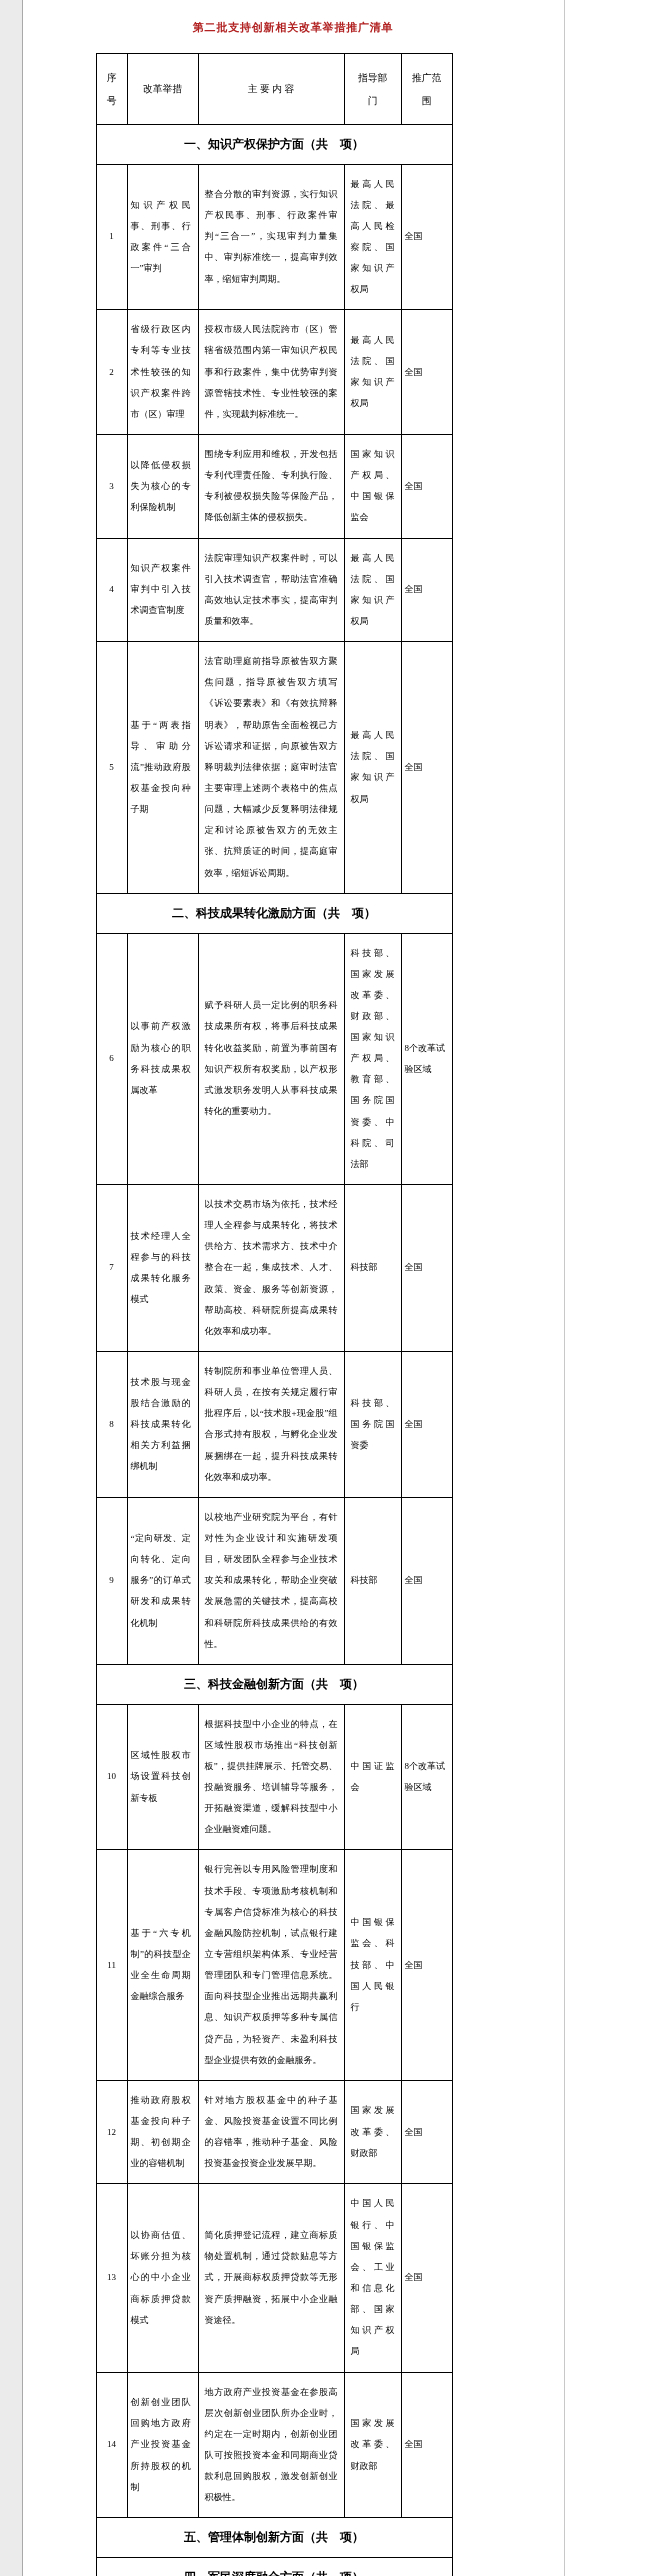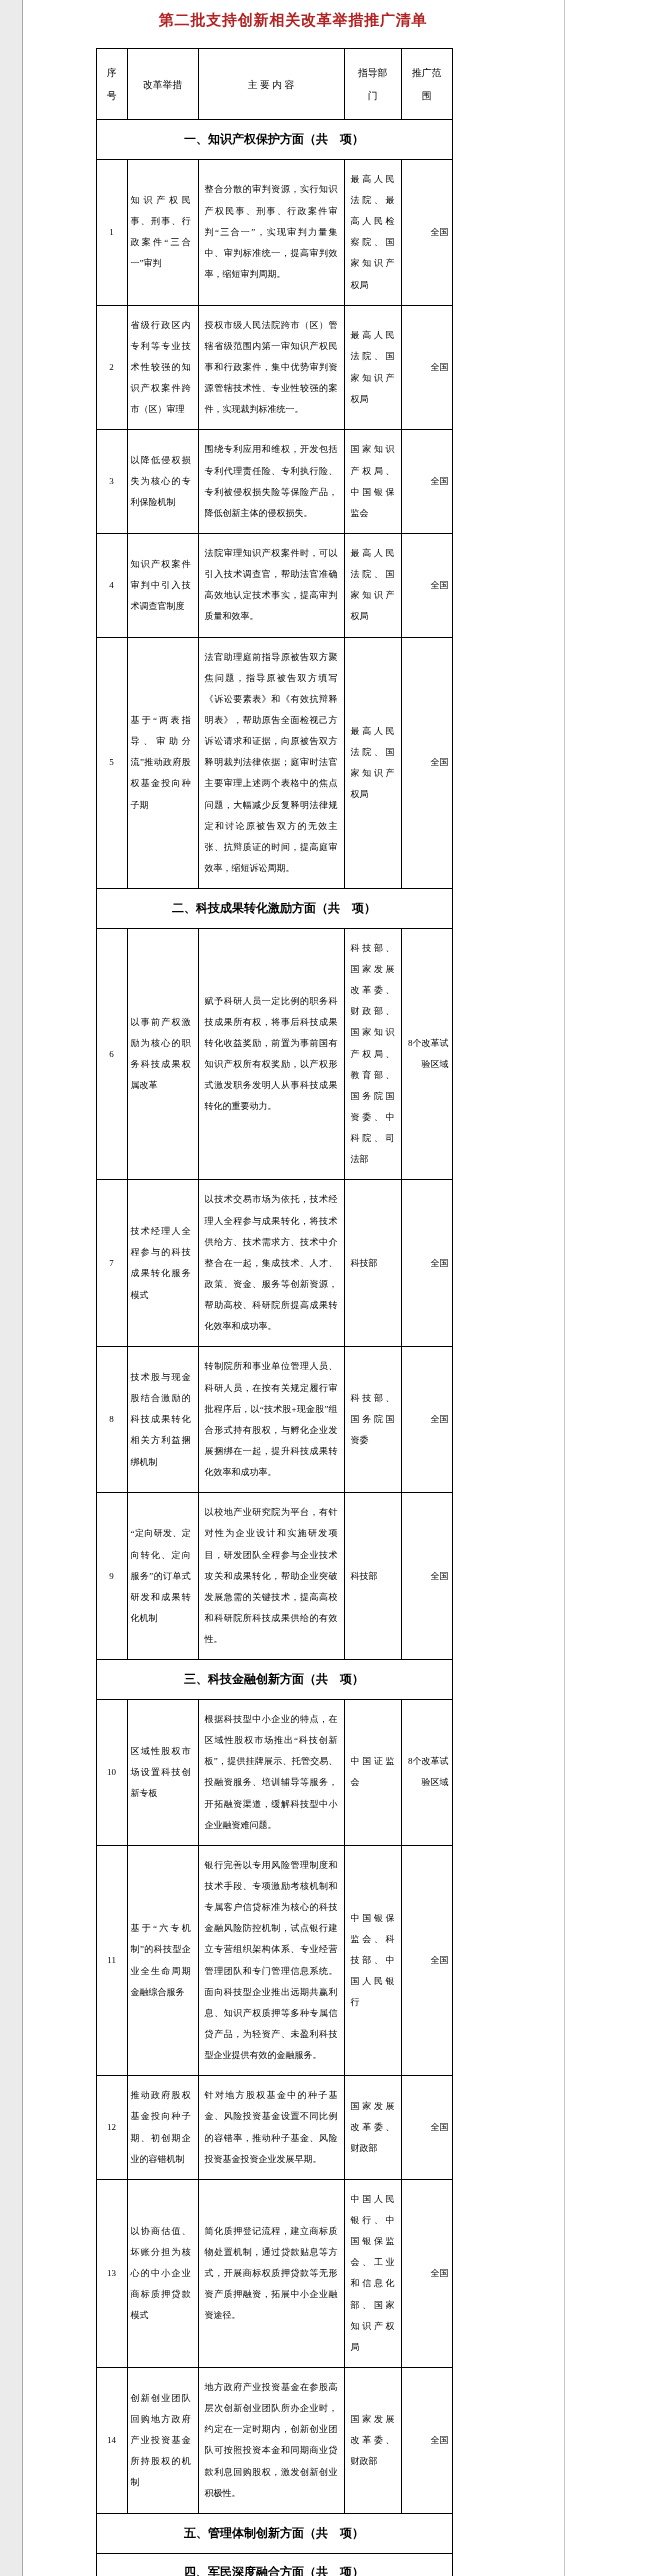--- a/index.html
+++ b/index.html
@@ -26,23 +26,23 @@
     margin-left: 22.6px;
     width: 542px;
     min-height: 2576px;
     background: #ffffff;
     border-right: 0.8px solid #c8c8c8;
     box-sizing: border-box;
     padding-top: 7.5px;
   }
   .doc-title {
     width: 481px;
-    margin: 0 auto;
+    margin: 11px auto;
     text-align: center;
-    font-size: 15px;
+    font-size: 11px;
     font-weight: bold;
     letter-spacing: 0.8px;
     line-height: 1.6;
     font-family: Liberation Serif, serif;
   }
   table.reform-table {
     width: 357px;
     margin: 16.6px auto 22.6px 73px;
     border-collapse: collapse;
     border: 1.5px solid #000000;
@@ -72,21 +72,21 @@
     font-size: 12px;
     font-weight: bold;
     text-align: center;
     padding: 9.8px 6px;
     line-height: 1.6;
   }
   td.no    { text-align: center; }
   td.meas  { text-align: justify; text-justify: inter-ideograph; padding-left: 3px; padding-right: 6.8px; }
   td.cont  { text-align: justify; text-justify: inter-ideograph; padding-left: 6px; padding-right: 6px; }
   td.dept  { text-align: justify; text-justify: inter-ideograph; padding-left: 6px; padding-right: 6px; margin-left: 28px; }
-  td.scope { text-align: right; padding-left: 3px; padding-right: 3px; }
+  td.scope { text-align: left; padding-left: 3px; padding-right: 3px; }
 </style>
 </head>
 <body>
 
 <div class="window">
   <div class="left-gutter"></div>
   <div class="sheet">
 
     <div class="doc-title" style="color: rgb(178, 34, 34);">第二批支持创新相关改革举措推广清单</div>
 

